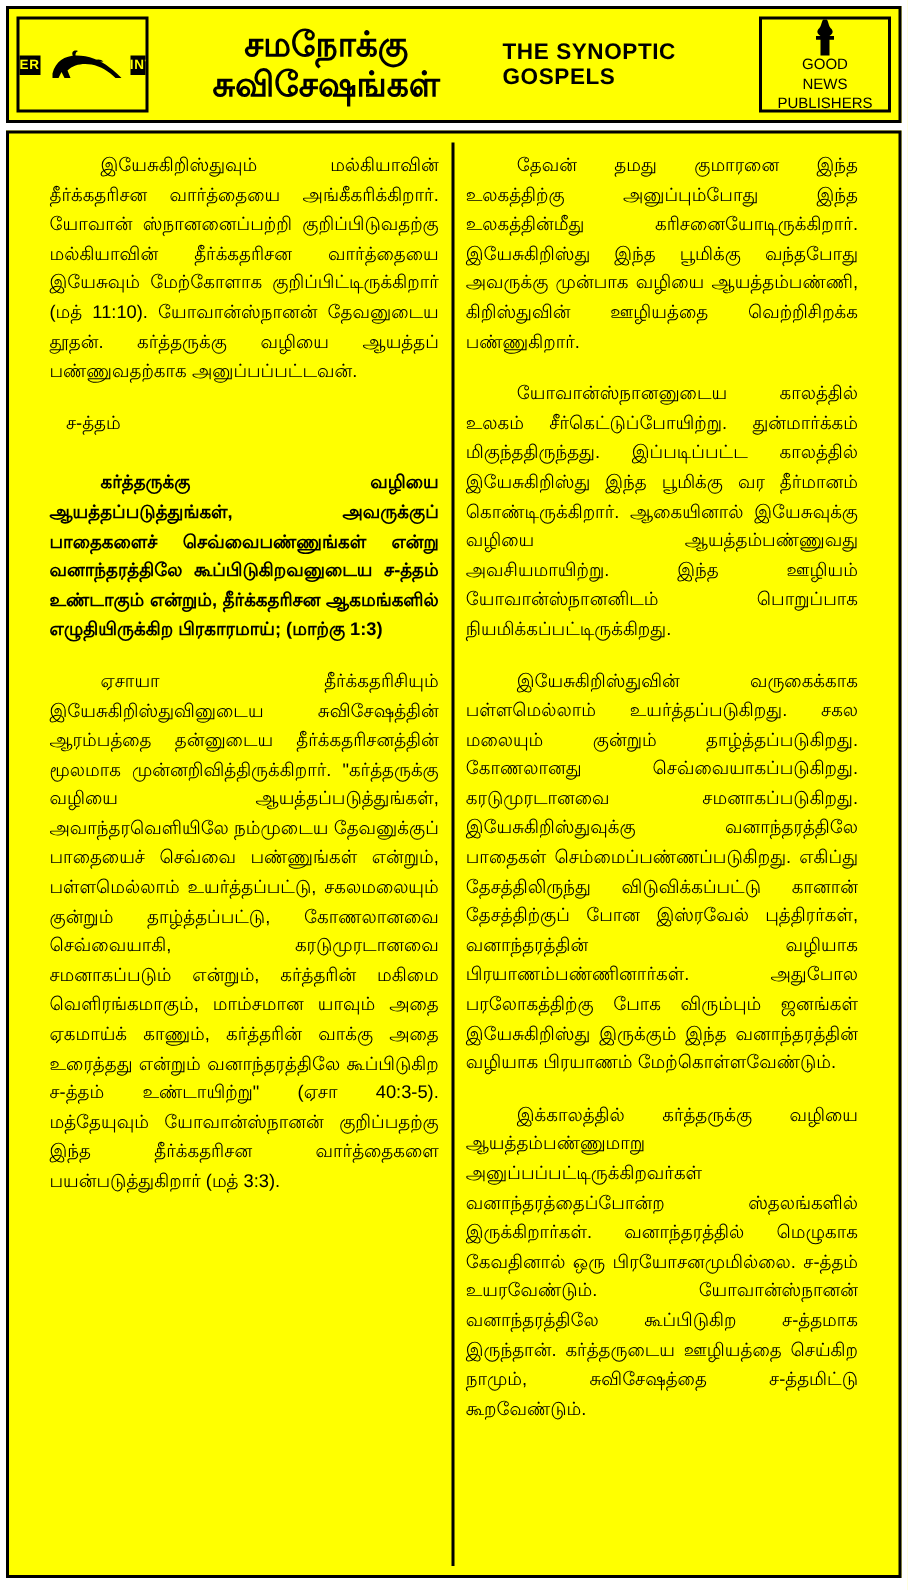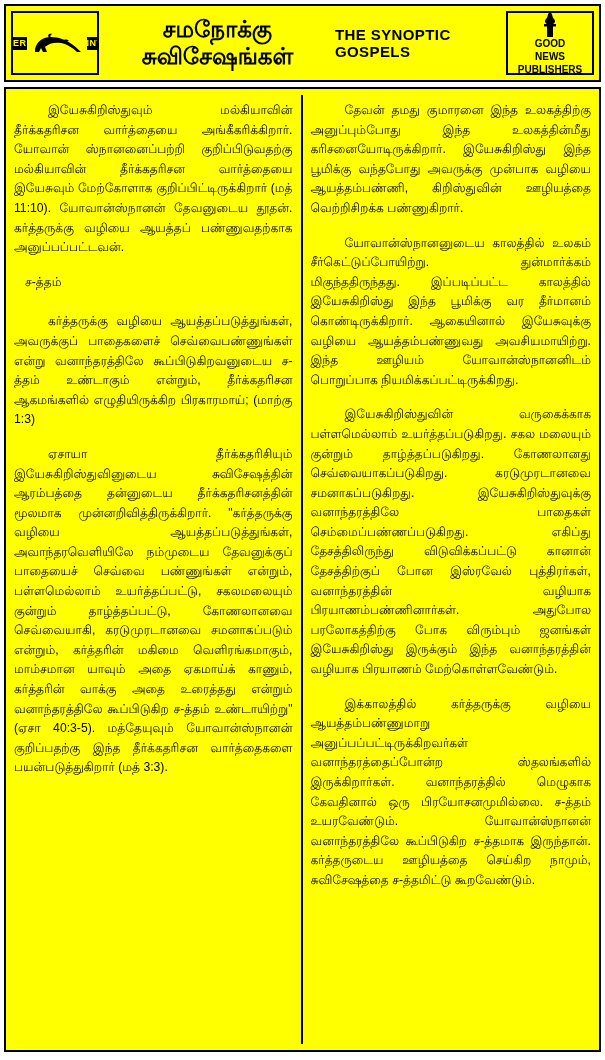--- a/index.html
+++ b/index.html
@@ -68,21 +68,21 @@
     background: #ffff00;
     display: flex;
     flex-direction: column;
     align-items: center;
     justify-content: center;
     overflow: hidden;
   }
   .logo-right-text {
     color: #000000;
     font-size: 10px;
-    font-weight: bold;
+    font-weight: normal;
     text-align: right;
     line-height: 11px;
     padding: 1px 0;
   }
   .header-titles {
     flex: 1;
     display: flex;
     flex-direction: row;
     align-items: center;
     justify-content: center;
@@ -102,39 +102,39 @@
     letter-spacing: 0.4px;
     text-align: left;
   }
   
   .body-wrap {
     margin-top: 5px;
     height: 965px;
     border: 2px solid #000000;
     background: #ffff00;
     display: flex;
-    padding: 6px 0;
+    padding: 6px 19px;
   }
   .col {
     width: 50%;
     padding: 6px 8px 6px 8px;
     font-size: 12.2px;
     line-height: 19.6px;
     color: #000000;
     text-align: justify;
     text-justify: inter-word;
   }
   .col.left {
     border-right: 2px solid #000000;
   }
   p {
     margin: 0 0 15px 0;
     text-indent: 34px;
   }
-  p.bold { font-weight: normal; margin-top: 20px; }
+  p.bold { font-weight: bold; margin-top: 20px; }
   .heading {
     font-weight: normal;
     margin: 4px 0 14px 11px;
     text-indent: 0;
   }
 </style>
 </head>
 <body>
 
 <div class="page">

